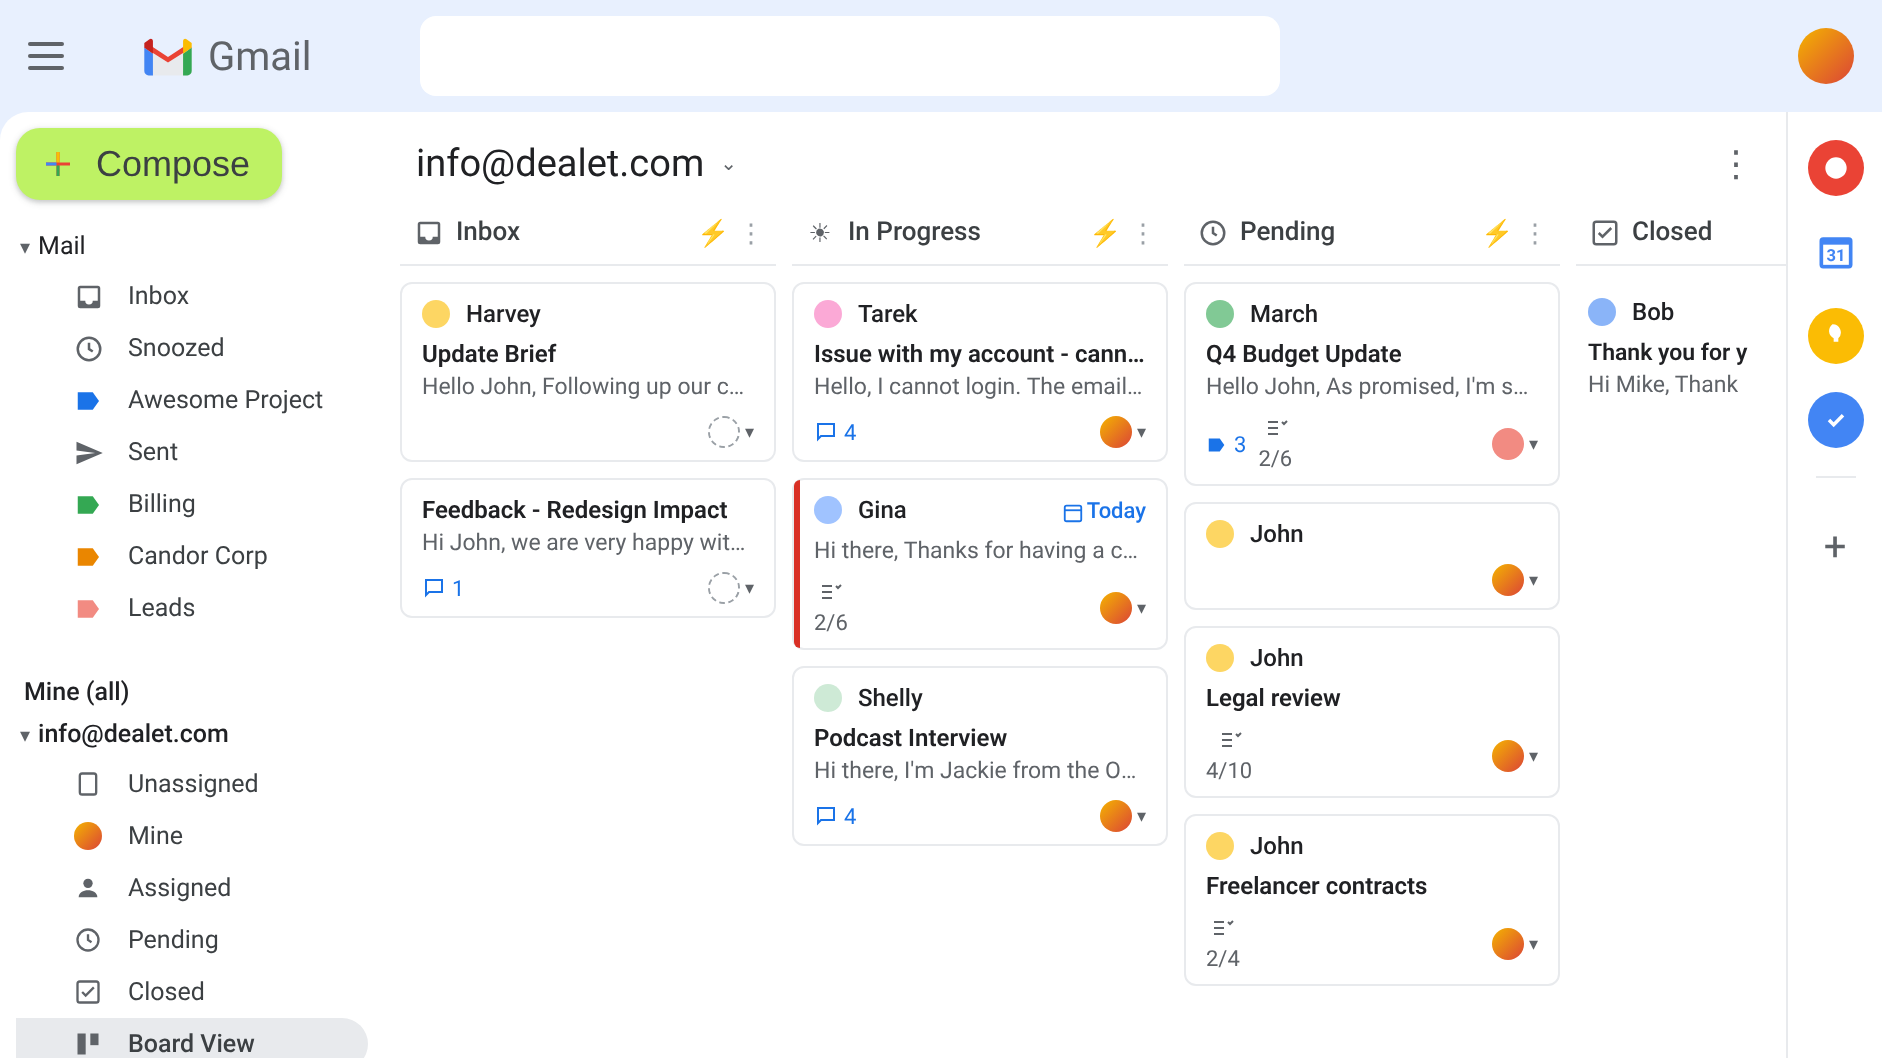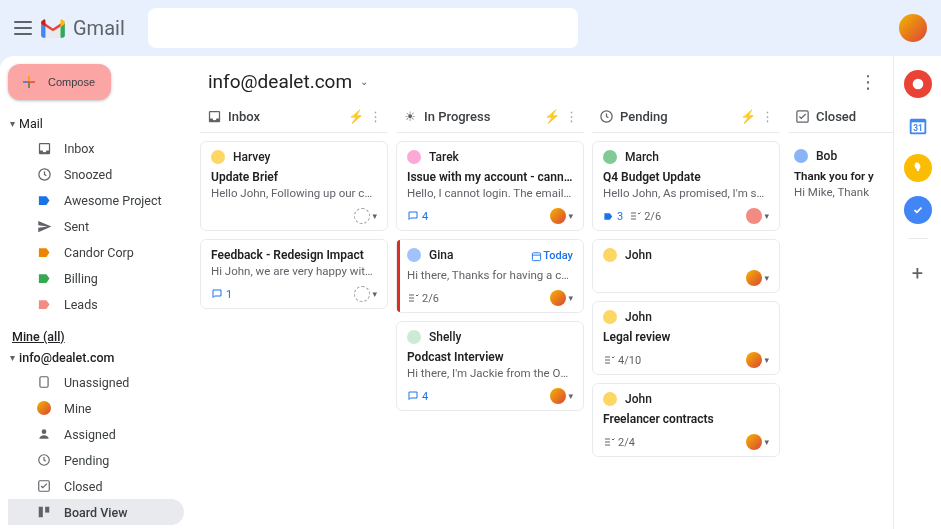--- a/index.html
+++ b/index.html
@@ -13,21 +13,21 @@
   width: 941px;
   height: 529px;
   position: relative;
   overflow: hidden;
 }
 .topbar {
   display: flex;
   align-items: center;
   height: 56px;
   padding: 0 14px;
-  gap: 1px;
+  gap: 32px;
 }
 .menu-icon {
   width: 24px;
   height: 24px;
   cursor: pointer;
   display: flex;
   flex-direction: column;
   justify-content: center;
   gap: 4px;
 }
@@ -81,23 +81,23 @@
 }
 .compose-btn {
   display: inline-flex;
   align-items: center;
   gap: 10px;
   height: 36px;
   padding: 0 16px 0 12px;
   border: none;
   border-radius: 12px;
   box-shadow: 0 1px 2px rgba(60,64,67,.2), 0 1px 3px 1px rgba(60,64,67,.1);
-  background: #fca5a5;
+  background: #bef264;
   cursor: pointer;
-  font-size: 11px;
+  font-size: 18px;
   color: #3c4043;
   margin-bottom: 10px;
 }
 .plus-icon {
   width: 18px;
   height: 18px;
 }
 .nav-section {
   margin: 6px 0 4px 0;
   display: flex;
@@ -128,22 +128,21 @@
   width: 16px;
   height: 16px;
   display: flex;
   align-items: center;
   justify-content: center;
   font-size: 13px;
 }
 .mine-heading {
   padding-left: 4px;
   font-weight: 500;
-  margin-top: 12px;
-  text-decoration: underline;
+  margin-top: 22px;
 }
 .subtree {
   padding-left: 0;
 }
 
 .content {
   flex: 1;
   background: #fff;
   border-top-right-radius: 0;
   display: flex;
@@ -269,21 +268,21 @@
   margin-top: 8px;
   gap: 6px;
 }
 .footer-stat {
   display: flex;
   align-items: center;
   gap: 3px;
   font-size: 11px;
   color: #1a73e8;
 }
-.footer-stat.gray { color: #5f6368; }
+.footer-stat.gray { color: #5f6368; flex-direction: column; }
 .assignee {
   margin-left: auto;
   display: flex;
   align-items: center;
   gap: 2px;
 }
 .assignee-avatar {
   width: 16px;
   height: 16px;
   border-radius: 50%;
@@ -423,34 +422,34 @@
       </div>
       <div class="nav-item">
         <span class="nav-icon">
           <svg width="15" height="15" viewBox="0 0 24 24">
               <path d="M2 21l21-9L2 3v7l15 2-15 2z" fill="#5f6368"></path>
             </svg>
         </span>
         <span>Sent</span>
       </div>
       <div class="nav-item">
+        <span class="nav-icon i-billing">
+          <svg width="15" height="15" viewBox="0 0 24 24">
+              <path d="M3 5h12l5 7-5 7H3z" fill="currentColor"></path>
+            </svg>
+        </span>
+        <span>Billing</span>
+      </div>
+      <div class="nav-item">
         <span class="nav-icon i-candor">
           <svg width="15" height="15" viewBox="0 0 24 24">
               <path d="M3 5h12l5 7-5 7H3z" fill="currentColor"></path>
             </svg>
         </span>
         <span>Candor Corp</span>
-      </div>
-      <div class="nav-item">
-        <span class="nav-icon i-billing">
-          <svg width="15" height="15" viewBox="0 0 24 24">
-              <path d="M3 5h12l5 7-5 7H3z" fill="currentColor"></path>
-            </svg>
-        </span>
-        <span>Billing</span>
       </div>
       <div class="nav-item">
         <span class="nav-icon i-leads">
           <svg width="15" height="15" viewBox="0 0 24 24">
               <path d="M3 5h12l5 7-5 7H3z" fill="currentColor"></path>
             </svg>
         </span>
         <span>Leads</span>
       </div>
 

